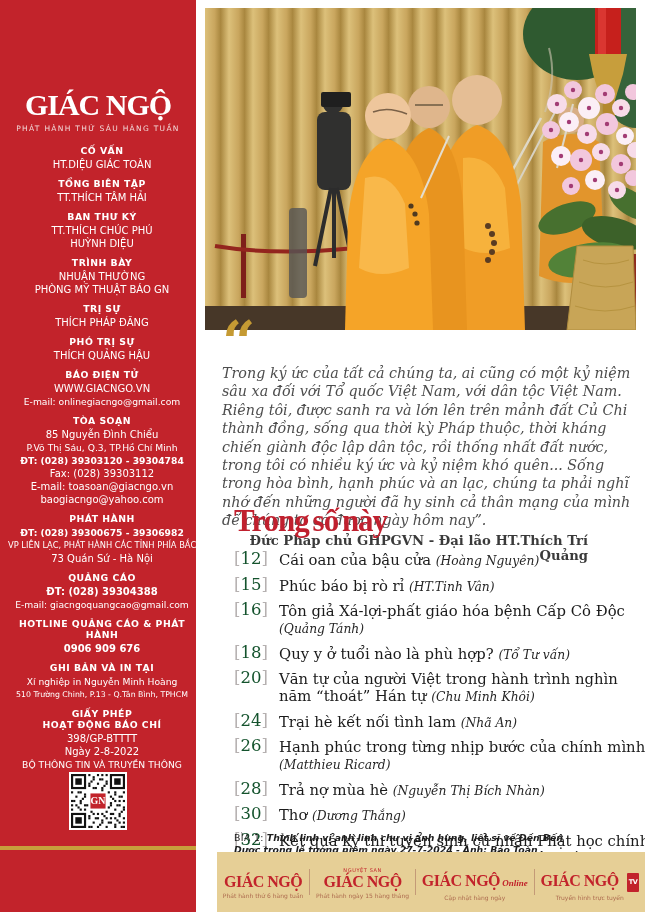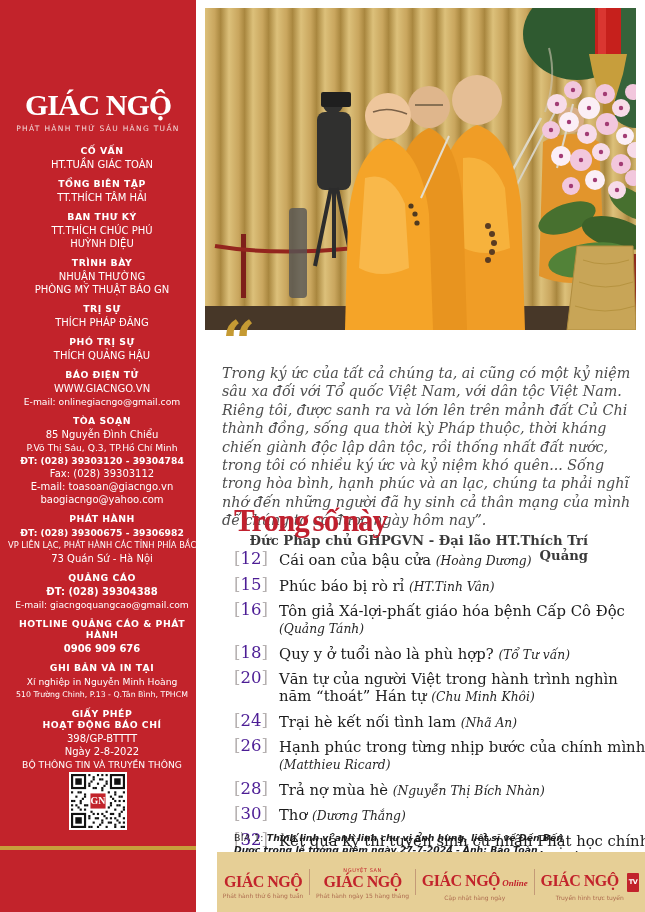--- a/index.html
+++ b/index.html
@@ -35,21 +35,21 @@
   .quote-attrib{font-family:"DejaVu Serif",serif;font-weight:bold;font-size:13.2px;
                 color:#3a3a3a;text-align:right;padding-right:48px;margin:0;}
 
   
   .toc{position:absolute;left:234px;top:503px;width:416px;}
   .toc-title{font-family:"Liberation Serif",serif;color:#C0202E;font-size:31px;font-weight:bold;
              letter-spacing:-1px;word-spacing:-3px;margin:0 0 11px;}
   .toc-row{display:flex;align-items:flex-start;gap:11px;margin-bottom:5.5px;
            font-family:"DejaVu Serif",serif;}
   .toc-num{flex:0 0 34px;font-size:16.5px;line-height:18px;text-align:center;white-space:nowrap;}
-  .toc-num .n{color:#4c1d95;}
+  .toc-num .n{color:#14532d;}
   .toc-num .br{color:#b5b0b0;}
   .toc-text{font-size:14.8px;line-height:17px;color:#1b1b1b;padding-top:1px;}
   .toc-author{font-style:italic;font-size:12.3px;color:#262626;}
 
   
   .caption{position:absolute;left:222px;top:820px;width:330px;margin:12px;
            font-size:9.3px;line-height:11.5px;color:#1d1d1d;}
   .cap-label{font-weight:normal;letter-spacing:.4px;}
   .cap-text{font-style:italic;font-weight:bold;}
   .cap-credit{font-style:italic;font-weight:bold;}
@@ -71,21 +71,21 @@
 <body>
 
 <div class="page">
 
   <aside class="sidebar">
     <div class="logo">GIÁC NGỘ</div>
     <div class="logo-tagline">PHÁT HÀNH THỨ SÁU HÀNG TUẦN</div>
     <div id="sb-sections">
         <div class="sb-sec">
           <div class="sb-head" style="white-space: pre-line;">CỐ VẤN</div>
-          <div class="sb-line">HT.TUẦN GIÁC TOÀN</div>
+          <div class="sb-line">HT.DIỆU GIÁC TOÀN</div>
         </div>
         <div class="sb-sec">
           <div class="sb-head" style="white-space: pre-line;">TỔNG BIÊN TẬP</div>
           <div class="sb-line">TT.THÍCH TÂM HẢI</div>
         </div>
         <div class="sb-sec">
           <div class="sb-head" style="white-space: pre-line;">BAN THƯ KÝ</div>
           <div class="sb-line">TT.THÍCH CHÚC PHÚ</div>
           <div class="sb-line">HUỲNH DIỆU</div>
         </div>
@@ -381,21 +381,21 @@
     <div class="quote-icon">“</div>
     <p class="quote-text">Trong ký ức của tất cả chúng ta, ai cũng có một kỷ niệm sâu xa đối với Tổ quốc Việt Nam, với dân tộc Việt Nam. Riêng tôi, được sanh ra và lớn lên trên mảnh đất Củ Chi thành đồng, sống qua thời kỳ Pháp thuộc, thời kháng chiến giành độc lập dân tộc, rồi thống nhất đất nước, trong tôi có nhiều ký ức và kỷ niệm khó quên... Sống trong hòa bình, hạnh phúc và an lạc, chúng ta phải nghĩ nhớ đến những người đã hy sinh cả thân mạng của mình để chúng ta có được ngày hôm nay”.</p>
     <p class="quote-attrib">Đức Pháp chủ GHPGVN - Đại lão HT.Thích Trí Quảng</p>
   </section>
 
   <section class="toc">
     <h1 class="toc-title">Trong số này</h1>
     <div id="toc-list">
         <div class="toc-row">
           <div class="toc-num"><span class="br">[</span><span class="n">12</span><span class="br">]</span></div>
-          <div class="toc-text">Cái oan của bậu cửa <span class="toc-author">(Hoàng Dương)</span></div>
+          <div class="toc-text">Cái oan của bậu cửa <span class="toc-author">(Hoàng Nguyên)</span></div>
         </div>
         <div class="toc-row">
           <div class="toc-num"><span class="br">[</span><span class="n">15</span><span class="br">]</span></div>
           <div class="toc-text">Phúc báo bị rò rỉ <span class="toc-author">(HT.Tinh Vân)</span></div>
         </div>
         <div class="toc-row">
           <div class="toc-num"><span class="br">[</span><span class="n">16</span><span class="br">]</span></div>
           <div class="toc-text">Tôn giả Xá-lợi-phất giáo hóa bệnh Cấp Cô Độc <span class="toc-author">(Quảng Tánh)</span></div>
         </div>
         <div class="toc-row">

